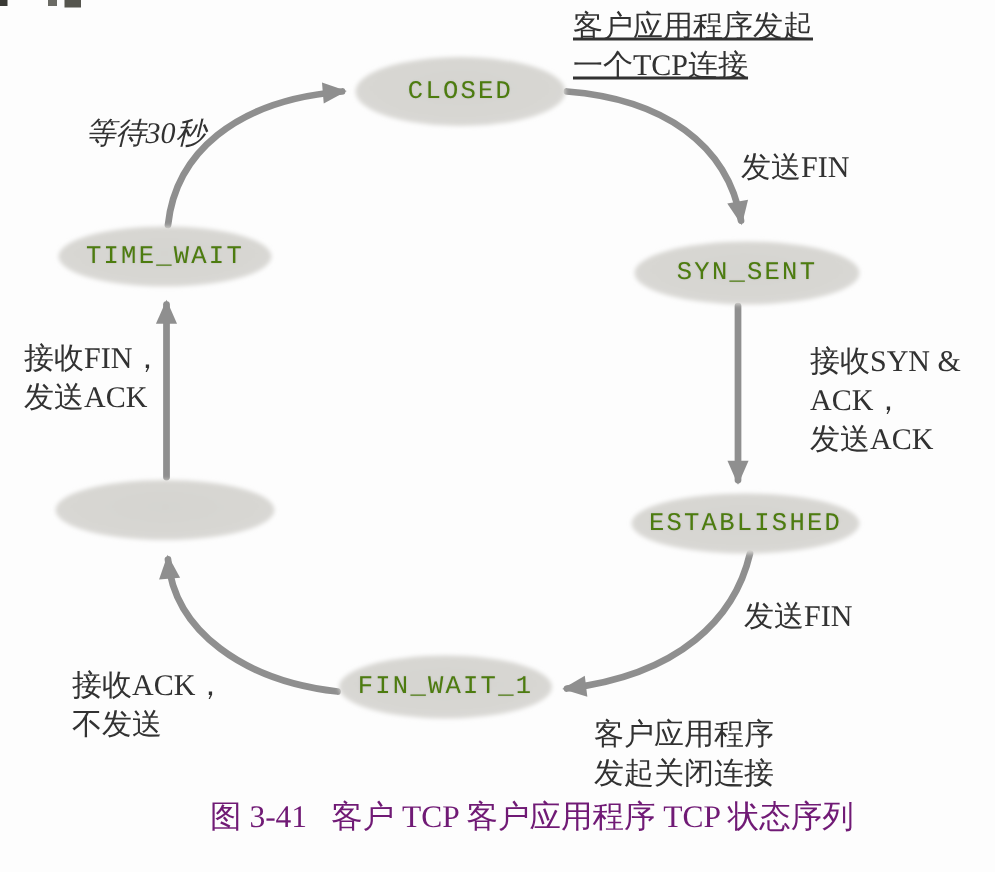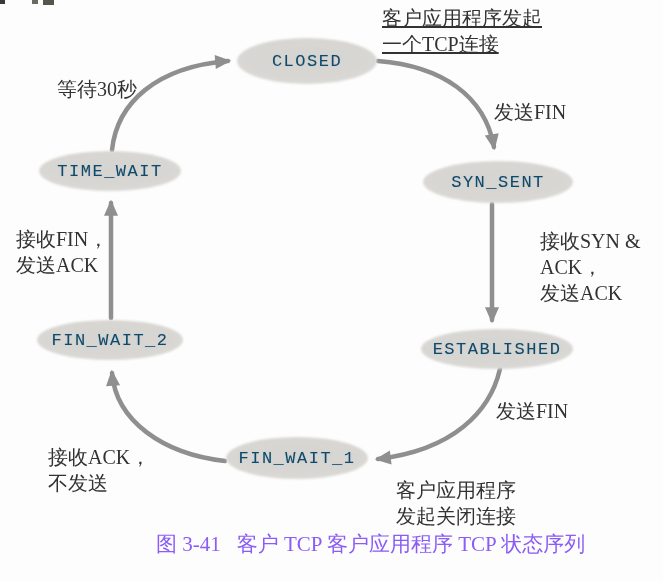--- a/index.html
+++ b/index.html
@@ -13,40 +13,39 @@
   }
   #diagram-svg { position: absolute; left: 0; top: 0; }
   .state-label {
     position: absolute;
     display: flex;
     align-items: center;
     justify-content: center;
     font-family: "Liberation Mono", "DejaVu Sans Mono", monospace;
     font-size: 17px;
     letter-spacing: 1.5px;
-    color: #0c4a6e;
+    color: #4d7c0f;
     text-shadow: 0 0 1px rgba(120,120,120,0.35);
   }
   .anno {
     position: absolute;
     white-space: pre-line;
     font-size: 20px;
     line-height: 26px;
     color: #323232;
   }
   .caption {
     position: absolute;
     left: 140px;
     top: 530px;
     font-size: 21px;
-    color: #8b5cf6;
+    color: #701a75;
     display: flex;
     gap: 16px;
     white-space: nowrap;
-    margin-left: 16px;
   }
   .scan-mark { position: absolute; top: 0; }
 </style>
 </head>
 <body>
 
 <div id="page">
 
   <div class="scan-mark" style="left:0; width:5px; height:4px; background:#3a3a35;"></div>
   <div class="scan-mark" style="left:32px; width:6px; height:4px; background:#6a6a64;"></div>
@@ -79,35 +78,34 @@
     <ellipse cx="497" cy="349" rx="76" ry="20" fill="url(#stateFill)" filter="url(#soft)"></ellipse>
     <ellipse cx="297" cy="458" rx="71" ry="21" fill="url(#stateFill)" filter="url(#soft)"></ellipse>
     <ellipse cx="110" cy="340" rx="73" ry="20" fill="url(#stateFill)" filter="url(#soft)"></ellipse>
     <ellipse cx="110" cy="171" rx="71" ry="20" fill="url(#stateFill)" filter="url(#soft)"></ellipse>
   </svg>
 
   <div class="state-label" style="left:237px; top:38px; width:140px; height:46px;">CLOSED</div>
   <div class="state-label" style="left:423px; top:161px; width:150px; height:42px;">SYN_SENT</div>
   <div class="state-label" style="left:421px; top:329px; width:152px; height:40px;">ESTABLISHED</div>
   <div class="state-label" style="left:226px; top:437px; width:142px; height:42px;">FIN_WAIT_1</div>
-  <div class="state-label" style="left:37px; top:320px; width:146px; height:40px;">FIN_WAIT_2</div>
   <div class="state-label" style="left:39px; top:151px; width:142px; height:40px;">TIME_WAIT</div>
 
   <div class="anno" style="left:382px; top:5px;text-decoration:underline;">客户应用程序发起
 一个TCP连接</div>
   <div class="anno" style="left:494px; top:99px;">发送FIN</div>
   <div class="anno" style="left:508px; top:228px;margin-left:32px;">接收SYN &amp; ACK，
 发送ACK</div>
   <div class="anno" style="left:496px; top:398px;">发送FIN</div>
   <div class="anno" style="left:396px; top:477px;">客户应用程序
 发起关闭连接</div>
   <div class="anno" style="left:48px; top:444px;">接收ACK，
 不发送</div>
   <div class="anno" style="left:16px; top:226px;">接收FIN，
 发送ACK</div>
-  <div class="anno" style="left:57px; top:76px;">等待30秒</div>
+  <div class="anno" style="left:57px; top:76px;font-style:italic;">等待30秒</div>
 
   <div class="caption">
     <span>图 3-41</span>
     <span>客户 TCP 客户应用程序 TCP 状态序列</span>
   </div>
 
 </div>
 
 </body></html>

